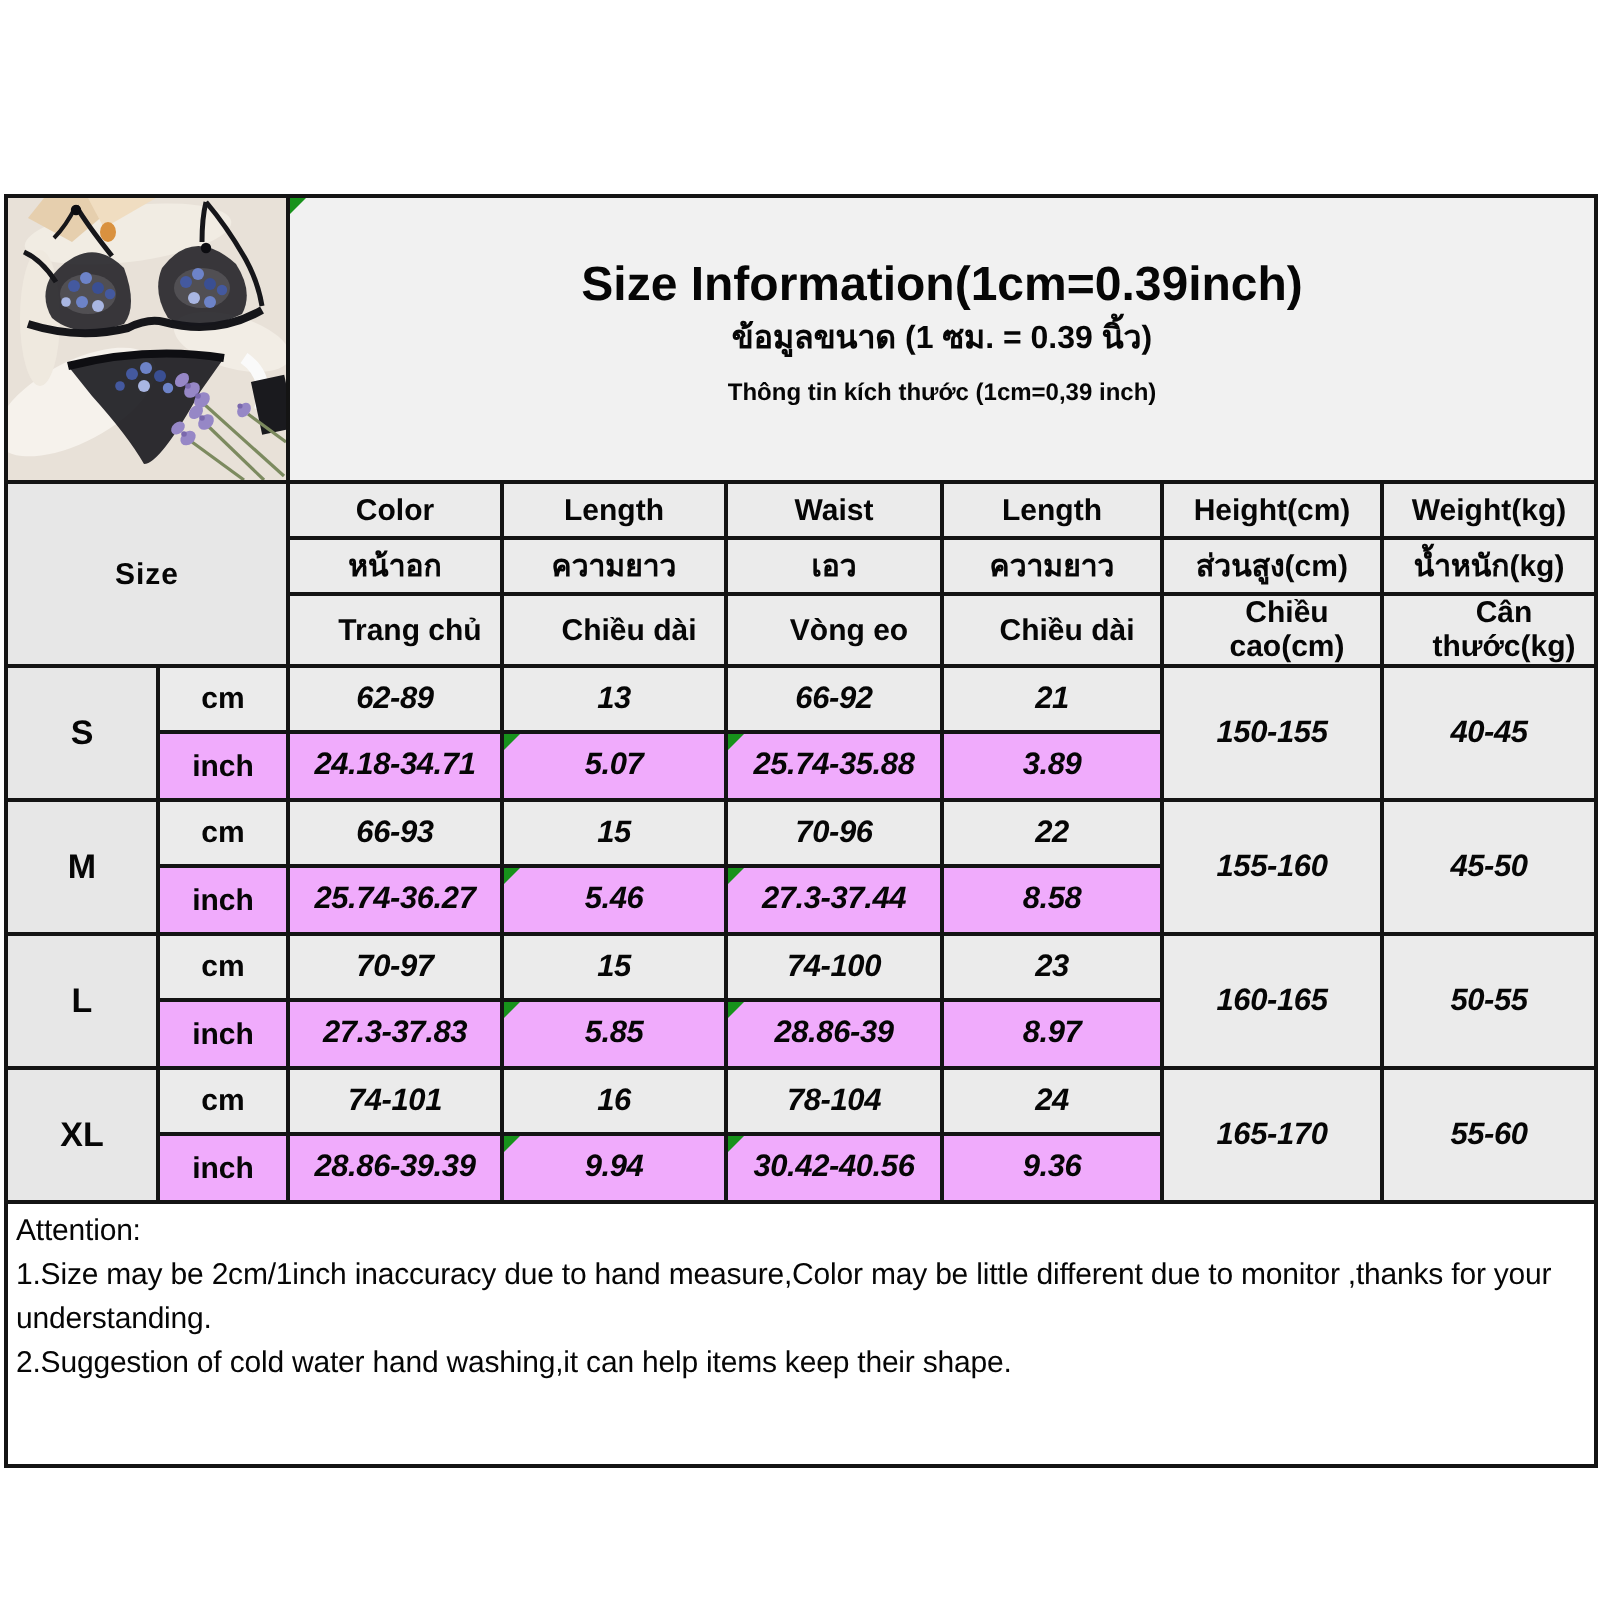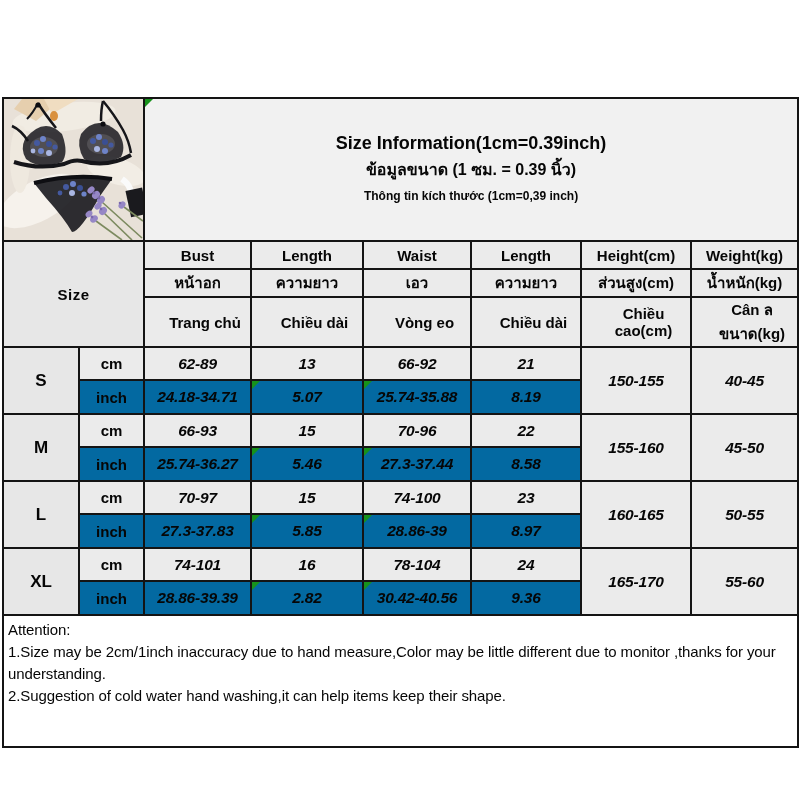--- a/index.html
+++ b/index.html
@@ -8,27 +8,27 @@
     font-family:"Liberation Sans","DejaVu Sans",sans-serif;color:#060606;
   }
   .page{position:relative;width:800px;height:800px;overflow:hidden;background:#ffffff;}
   .sheet{position:absolute;left:2px;top:97px;}
   table.grid{border-collapse:collapse;table-layout:fixed;width:795px;}
   td{
     border:2px solid #141414;text-align:center;vertical-align:middle;
     padding:0;position:relative;overflow:hidden;
   }
   .gray{background:#ebebeb;margin-top:28px;}
-  .w{background:#0369a1;}
+  .w{background:#f0abfc;}
   
   tr.r-top td{height:141px;}
   .photo-cell{padding:0;background:#e8e1d8;}
   .photo-cell svg{display:block;}
   .title-cell{background:#f1f1f1;font-weight:700;}
-  .t1{font-size:18px;line-height:26px;}
+  .t1{font-size:24px;line-height:26px;}
   .t2{font-size:16px;line-height:27px;}
   .t3{font-size:12px;line-height:26px;}
   
   tr.hr td{height:26px;font-weight:700;font-size:15px;background:#ebebeb;}
   tr.hr.hr-last td{height:27px;padding-left:15px;}
   .size-cell{background:#e7e7e7 !important;font-size:30px;font-weight:700;letter-spacing:.5px;text-align:center;}
   
   tr.r-cm td{height:31px;}
   tr.r-inch td{height:32px;}
   .size-letter{font-size:17px;font-weight:700;background:#e7e7e7;}
@@ -151,60 +151,60 @@
         <td colspan="6" class="title-cell">
           <i class="tri"></i>
           <div class="t1">Size Information(1cm=0.39inch)</div>
           <div class="t2">ข้อมูลขนาด (1 ซม. = 0.39 นิ้ว)</div>
           <div class="t3">Thông tin kích thước (1cm=0,39 inch)</div>
         </td>
       </tr>
 
       <tr class="hr">
         <td colspan="2" rowspan="3" class="size-cell">Size</td>
-        <td>Bust</td>
+        <td>Color</td>
         <td>Length</td>
         <td>Waist</td>
         <td>Length</td>
         <td>Height(cm)</td>
         <td>Weight(kg)</td>
       </tr>
       <tr class="hr">
         <td>หน้าอก</td>
         <td>ความยาว</td>
         <td>เอว</td>
         <td>ความยาว</td>
         <td>ส่วนสูง(cm)</td>
         <td>น้ำหนัก(kg)</td>
       </tr>
       <tr class="hr hr-last">
         <td>Trang chủ</td>
         <td>Chiều dài</td>
         <td>Vòng eo</td>
         <td>Chiều dài</td>
         <td>Chiều cao(cm)</td>
-        <td>Cân ลขนาด(kg)</td>
+        <td>Cân thước(kg)</td>
       </tr>
 
       <tr class="r-cm">
         <td rowspan="2" class="size-letter">S</td>
         <td class="unit gray">cm</td>
         <td class="val gray">62-89</td>
         <td class="val gray">13</td>
         <td class="val gray">66-92</td>
         <td class="val gray">21</td>
         <td rowspan="2" class="val gray">150-155</td>
         <td rowspan="2" class="val gray">40-45</td>
       </tr>
       <tr class="r-inch">
         <td class="unit w">inch</td>
         <td class="val w">24.18-34.71</td>
         <td class="val w"><i class="tri"></i><span>5.07</span></td>
         <td class="val w"><i class="tri"></i><span>25.74-35.88</span></td>
-        <td class="val w">8.19</td>
+        <td class="val w">3.89</td>
       </tr>
 
       <tr class="r-cm">
         <td rowspan="2" class="size-letter">M</td>
         <td class="unit gray">cm</td>
         <td class="val gray">66-93</td>
         <td class="val gray">15</td>
         <td class="val gray">70-96</td>
         <td class="val gray">22</td>
         <td rowspan="2" class="val gray">155-160</td>
@@ -242,21 +242,21 @@
         <td class="val gray">74-101</td>
         <td class="val gray">16</td>
         <td class="val gray">78-104</td>
         <td class="val gray">24</td>
         <td rowspan="2" class="val gray">165-170</td>
         <td rowspan="2" class="val gray">55-60</td>
       </tr>
       <tr class="r-inch">
         <td class="unit w">inch</td>
         <td class="val w">28.86-39.39</td>
-        <td class="val w"><i class="tri"></i><span>2.82</span></td>
+        <td class="val w"><i class="tri"></i><span>9.94</span></td>
         <td class="val w"><i class="tri"></i><span>30.42-40.56</span></td>
         <td class="val w">9.36</td>
       </tr>
 
       <tr>
         <td colspan="8" class="attention">
           <div>Attention:</div>
           <div>1.Size may be 2cm/1inch inaccuracy due to hand measure,Color may be little different due to monitor ,thanks for your understanding.</div>
           <div>2.Suggestion of cold water hand washing,it can help items keep their shape.</div>
         </td>

